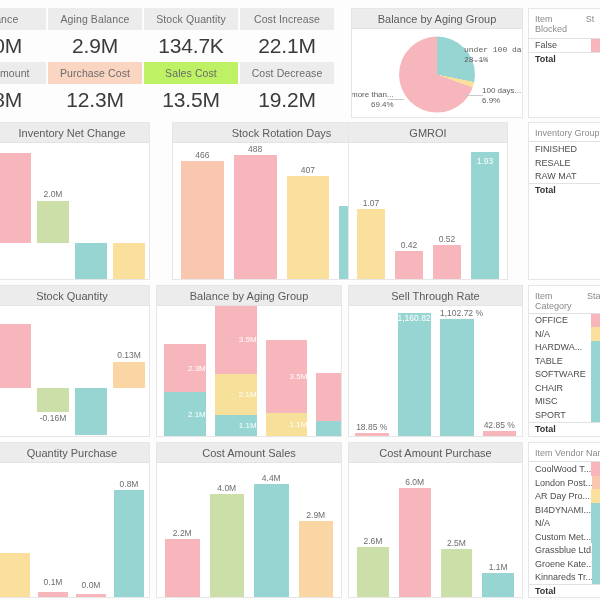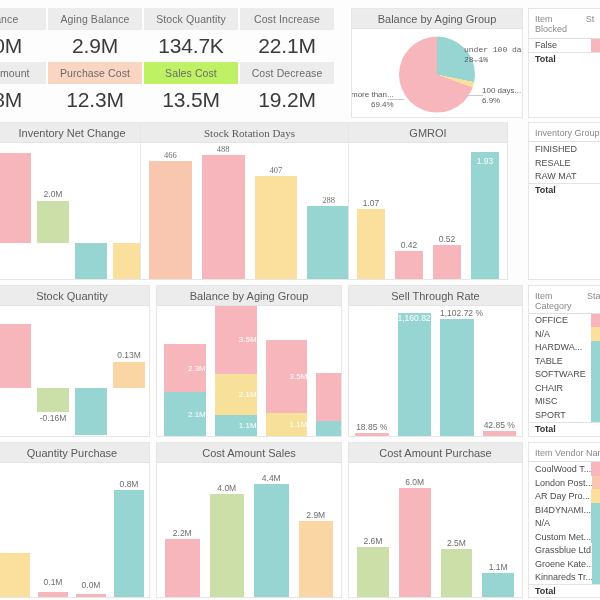--- a/index.html
+++ b/index.html
@@ -220,21 +220,21 @@
 
         </div>
         <div class="wf-col">
           <div class="wf-bar" style="background:#fbdf9d; top:100px; height:36px;"></div>
 
         </div>
       </div>
     </div>
   </div>
 
-  <div class="panel" style="left:140px; top:122px; width:219px; height:158px;font-family:Liberation Serif, serif;">
+  <div class="panel" style="left:172px; top:122px; width:219px; height:158px;">
     <div class="panel-title">Stock Rotation Days</div>
     <div class="plot">
       <div class="bars" style="gap:10px; padding:0 8px 0 8px;">
         <div class="bar-col">
           <div class="bar-lbl" style="bottom:119px;">466</div>
           <div class="bar" style="background:#f9c6af; height:118px;"></div>
         </div>
         <div class="bar-col">
           <div class="bar-lbl" style="bottom:125px;">488</div>
           <div class="bar" style="background:#f7b6bc; height:124px;"></div>

